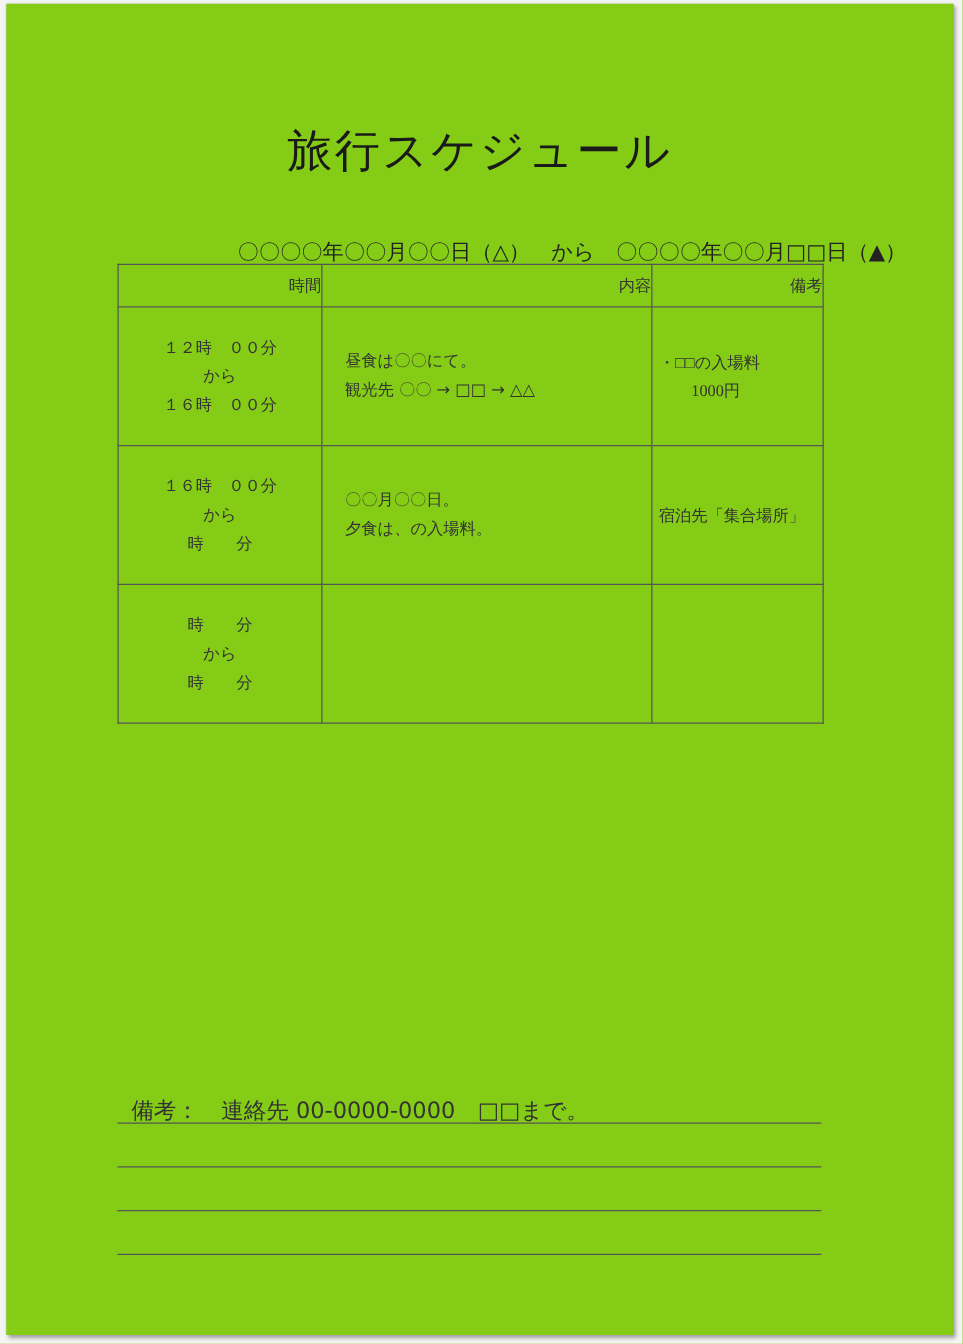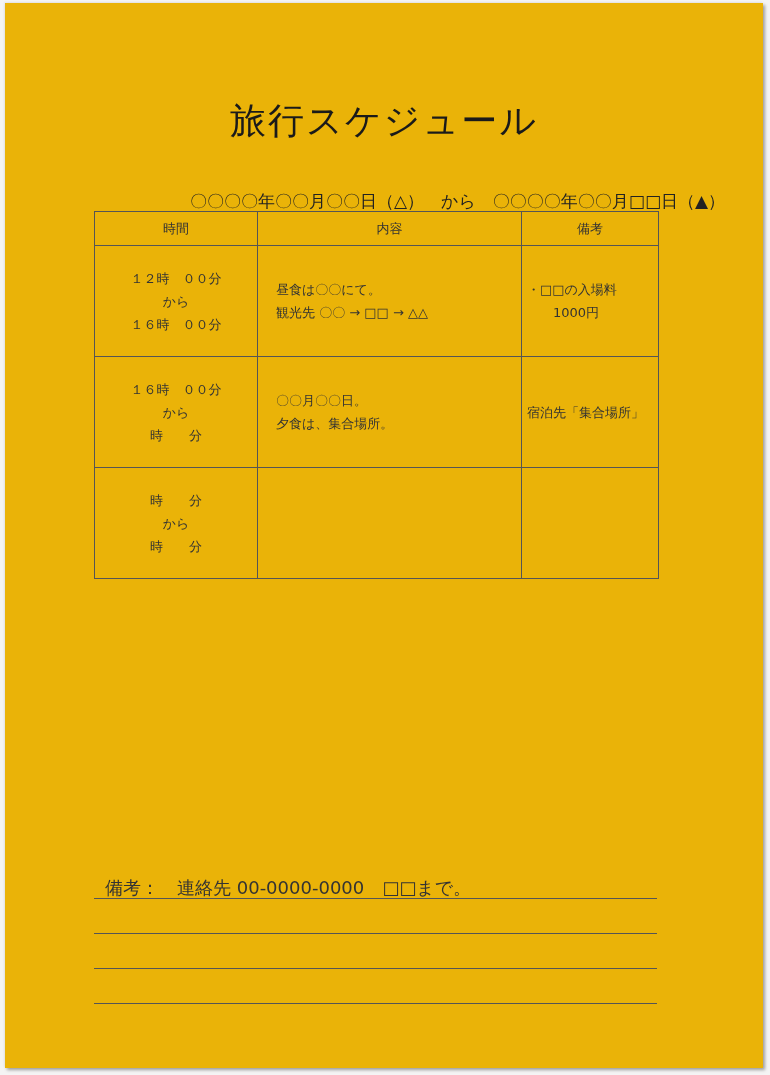--- a/index.html
+++ b/index.html
@@ -4,47 +4,47 @@
   <style>
     html, body { margin: 0; padding: 0; }
     body {
       width: 770px; height: 1075px; position: relative; overflow: hidden;
       background: #f4f4f4;
       font-family: "DejaVu Sans", "Liberation Sans", sans-serif;
       color: #333;
     }
     .page {
       position: absolute; left: 5px; top: 3px; width: 758px; height: 1065px;
-      background: #eab308;
+      background: #84cc16;
       box-shadow: 2px 2px 3px rgba(0,0,0,0.35), -1px -1px 2px rgba(0,0,0,0.06);
     }
     .title {
       position: absolute; left: 0; width: 100%; top: 94px; text-align: center;
       font-size: 36px; letter-spacing: 2px; color: #1a1a1a; font-weight: normal;
     }
     .period {
       position: absolute; left: 185px; width: 458px; top: 187px;
       font-size: 17px; color: #222; text-align: right; white-space: pre;
     }
     table.sched {
       position: absolute; left: 89px; top: 208px;
       border-collapse: collapse; table-layout: fixed;
       width: 564px;
       font-size: 13px; color: #333;
     }
     table.sched td, table.sched th {
       border: 1.2px solid #555; padding: 0; vertical-align: middle;
     }
-    table.sched th { font-weight: normal; height: 33px; text-align: center; color: #333; }
+    table.sched th { font-weight: normal; height: 33px; text-align: right; color: #333; }
     col.c1 { width: 163px; } col.c2 { width: 264px; } col.c3 { width: 137px; }
     tr.row td { height: 110px; }
     tr.row.after-double td { border-top: 4px double #555; }
     .time { text-align: center; line-height: 23px; white-space: pre; }
     .content { padding-left: 18px !important; line-height: 23px; text-align: left; }
-    .note { text-align: left; line-height: 23px; padding-left: 5px !important; white-space: pre; }
+    .note { text-align: left; line-height: 23px; padding-left: 5px !important; white-space: pre; font-family: Liberation Serif, serif; }
     .footer-label {
       position: absolute; left: 100px; top: 873px; font-size: 18px; color: #333; white-space: pre;
     }
     .rule { position: absolute; left: 89px; width: 563px; height: 0; border-top: 1.3px solid #555; }
   </style>
 </head>
 <body>
 
 <div class="page">
   <div class="title">旅行スケジュール</div>
@@ -74,21 +74,21 @@
         </td>
         <td class="note">・□□の入場料
 　　1000円</td>
       </tr>
       <tr class="row">
         <td class="time">１６時　００分
 から
 時　　分</td>
         <td class="content">
           <div>〇〇月〇〇日。</div>
-          <div>夕食は、集合場所。</div>
+          <div>夕食は、の入場料。</div>
         </td>
         <td class="note">宿泊先「集合場所」</td>
       </tr>
       <tr class="row">
         <td class="time">時　　分
 から
 時　　分</td>
         <td class="content"></td>
         <td class="note"></td>
       </tr>

